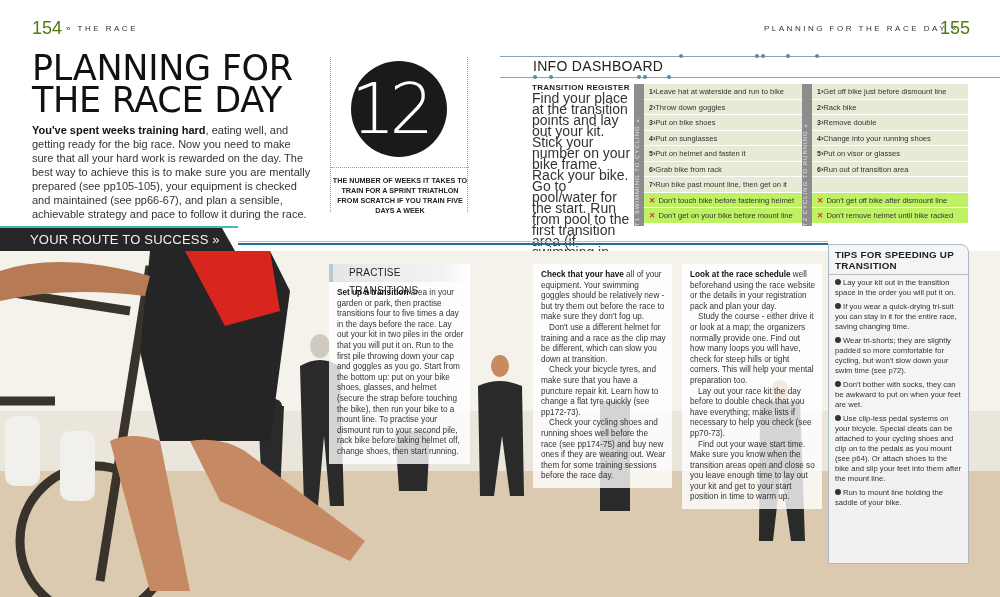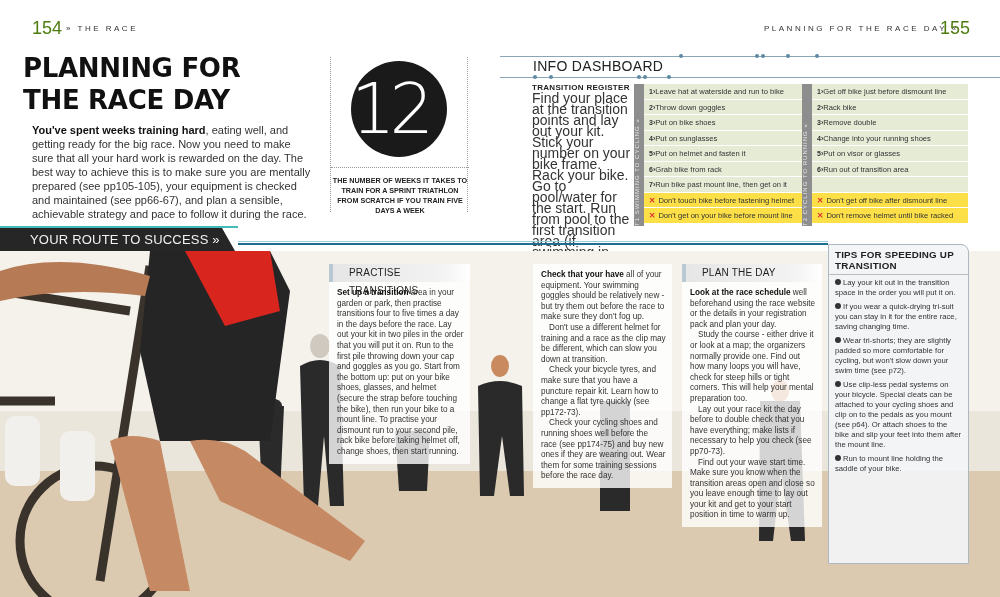--- a/index.html
+++ b/index.html
@@ -1,36 +1,36 @@
 <!DOCTYPE html>
 <html><head>
 <meta charset="utf-8">
 <style>
 *{box-sizing:border-box;margin:0;padding:0}
 body{width:1000px;height:597px;overflow:hidden;background:#fff;font-family:"Liberation Sans",sans-serif;color:#222;position:relative}
 .abs{position:absolute}
 .folio{font-size:18px;color:#4d7c0f;font-weight:300}
 .runhead{font-size:8px;letter-spacing:2.5px;color:#333}
-.title{left:23px;top:52px;font-family:"DejaVu Sans",sans-serif;font-weight:bold;font-size:26px;line-height:32px;color:#111;letter-spacing:-0.3px}
+.title{left:32px;top:52px;font-family:"DejaVu Sans",sans-serif;font-weight:normal;font-size:35px;line-height:32px;color:#111;letter-spacing:-0.3px}
 .intro{left:32px;top:123px;width:280px;font-size:11px;line-height:14px;color:#333}
 .intro b{color:#111}
 .stat{left:330px;top:57px;width:138px;height:155px;border-left:1px dotted #999;border-right:1px dotted #999}
 .circle{left:20px;top:4px;width:96px;height:96px;border-radius:50%;background:#1a1a1a;color:#fff;font-size:70px;font-weight:300;line-height:96px;font-family:"DejaVu Sans",sans-serif;letter-spacing:-6px}
 .stat-cap{left:0;top:110px;width:138px;border-top:1px dotted #999;padding-top:8px;font-size:7.2px;font-weight:bold;text-align:center;line-height:10px;color:#222}
 .dash-line{height:1px;background:#8aa5b5}
 .dot{width:4px;height:4px;border-radius:50%;background:#5e8aa2}
 .dash-title{left:533px;top:58px;font-size:14px;color:#222;letter-spacing:0.3px}
 .reg-head{left:532px;top:83px;font-size:8px;font-weight:bold;color:#222;letter-spacing:0.3px}
 .reg-text{left:532px;top:93px;width:102px;font-size:14px;line-height:11px;color:#333}
 .tcol{width:10px;background:#8d8d8d;color:#e8e8e8;font-size:6px;letter-spacing:1px;writing-mode:vertical-rl;transform:rotate(180deg);text-align:left;padding-bottom:6px}
 .tlist{display:flex;flex-direction:column}
 .tl-item{height:15.5px;font-size:7.6px;line-height:15.5px;padding-left:5px;color:#333;border-bottom:1px solid #fff;white-space:nowrap}
 .tl-item.ok{background:#e6ebd6}
 .tl-item.empty{background:#e6ebd6}
-.tl-item.no{background:#fde047}
+.tl-item.no{background:#bef264}
 .tl-item .n{font-weight:bold;font-size:7px}
 .tl-item .x{color:#d33;font-weight:bold;margin-right:3px}
 .route{left:0;top:228px;width:235px;height:23px;background:#262626;clip-path:polygon(0 0,222px 0,235px 23px,0 23px)}
 .route-edge{left:0;top:226px;width:238px;height:2px;background:#4bb;}
 .route-txt{left:30px;top:232px;color:#f2f2f2;font-size:13px;letter-spacing:0.2px}
 .bar1{left:238px;top:243px;width:590px;height:2px;background:#1c6f8e}
 .bar0{left:238px;top:241px;width:590px;height:1px;background:#9cd}
 .photo{left:0;top:251px;width:1000px;height:346px;overflow:hidden;background:linear-gradient(180deg,#f4f1ea 0%,#efe9df 45%,#e7dccb 75%,#d9c7ad 100%)}
 .sect{background:rgba(255,255,255,0.80)}
 .sect-head{height:18px;background:linear-gradient(90deg,#e6e6e6,#f3f3f3 80%,#fff);border-left:4px solid #b9c9d4;font-size:10px;font-weight:normal;line-height:18px;padding-left:16px;color:#222;letter-spacing:0.2px}
@@ -161,29 +161,29 @@
 <div class="abs sect" style="left:533px;top:264px;width:139px">
   <div class="sect-body">
     <p><b>Check that your have</b><span> all of your equipment. Your swimming goggles should be relatively new - but try them out before the race to make sure they don't fog up.</span></p>
     <p>Don't use a different helmet for training and a race as the clip may be different, which can slow you down at transition.</p>
     <p>Check your bicycle tyres, and make sure that you have a puncture repair kit. Learn how to change a flat tyre quickly (see pp172-73).</p>
     <p>Check your cycling shoes and running shoes well before the race (see pp174-75) and buy new ones if they are wearing out. Wear them for some training sessions before the race day.</p>
   </div>
 </div>
 
 <div class="abs sect" style="left:682px;top:264px;width:140px">
-  <div class="sect-head">PLAN THE DAY</div>
   <div class="sect-body">
     <p><b>Look at the race schedule</b><span> well beforehand using the race website or the details in your registration pack and plan your day.</span></p>
     <p>Study the course - either drive it or look at a map; the organizers normally provide one. Find out how many loops you will have, check for steep hills or tight corners. This will help your mental preparation too.</p>
     <p>Lay out your race kit the day before to double check that you have everything; make lists if necessary to help you check (see pp70-73).</p>
     <p>Find out your wave start time. Make sure you know when the transition areas open and close so you leave enough time to lay out your kit and get to your start position in time to warm up.</p>
   </div>
 </div>
 
 <div class="abs tips">
   <div class="tips-title">TIPS FOR SPEEDING UP TRANSITION</div>
   <div class="tip"><span class="bullet"></span><span>Lay your kit out in the transition space in the order you will put it on.</span></div>
   <div class="tip"><span class="bullet"></span><span>If you wear a quick-drying tri-suit you can stay in it for the entire race, saving changing time.</span></div>
   <div class="tip"><span class="bullet"></span><span>Wear tri-shorts; they are slightly padded so more comfortable for cycling, but won't slow down your swim time (see p72).</span></div>
+  <div class="tip"><span class="bullet"></span><span>Don't bother with socks, they can be awkward to put on when your feet are wet.</span></div>
   <div class="tip"><span class="bullet"></span><span>Use clip-less pedal systems on your bicycle. Special cleats can be attached to your cycling shoes and clip on to the pedals as you mount (see p64). Or attach shoes to the bike and slip your feet into them after the mount line.</span></div>
   <div class="tip"><span class="bullet"></span><span>Run to mount line holding the saddle of your bike.</span></div>
 </div>
 
 </body></html>

